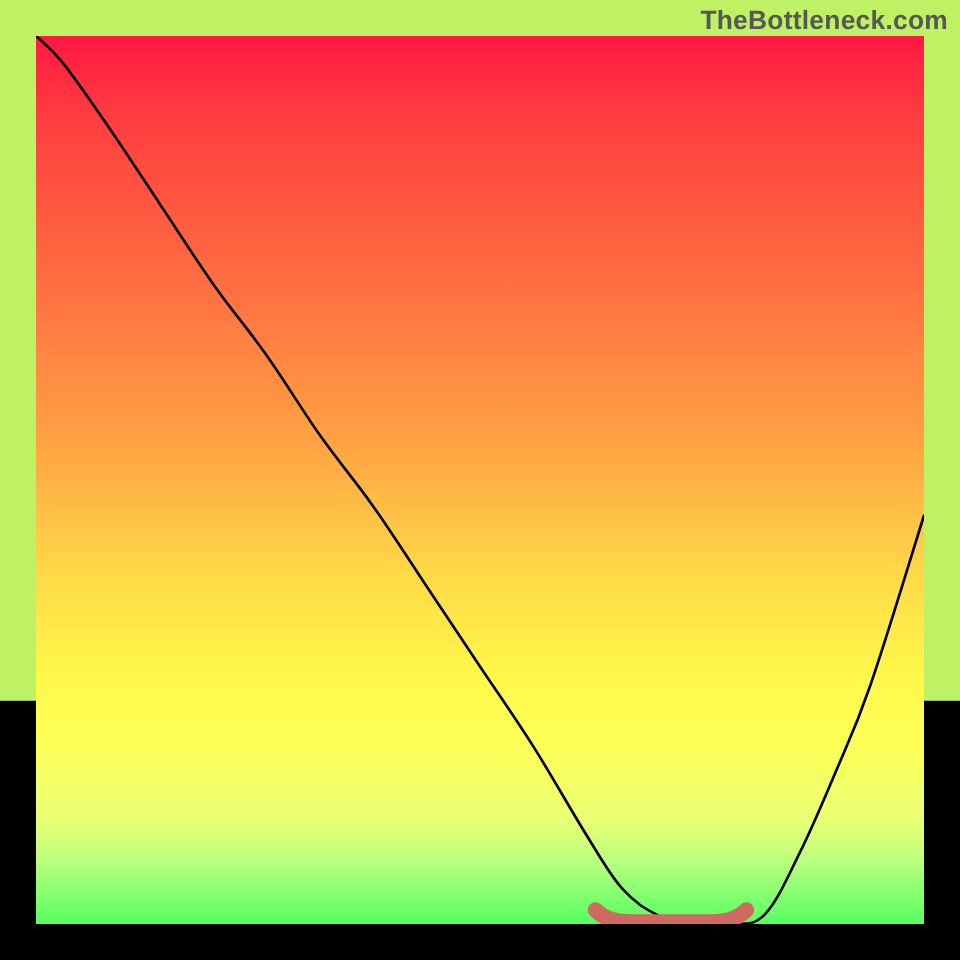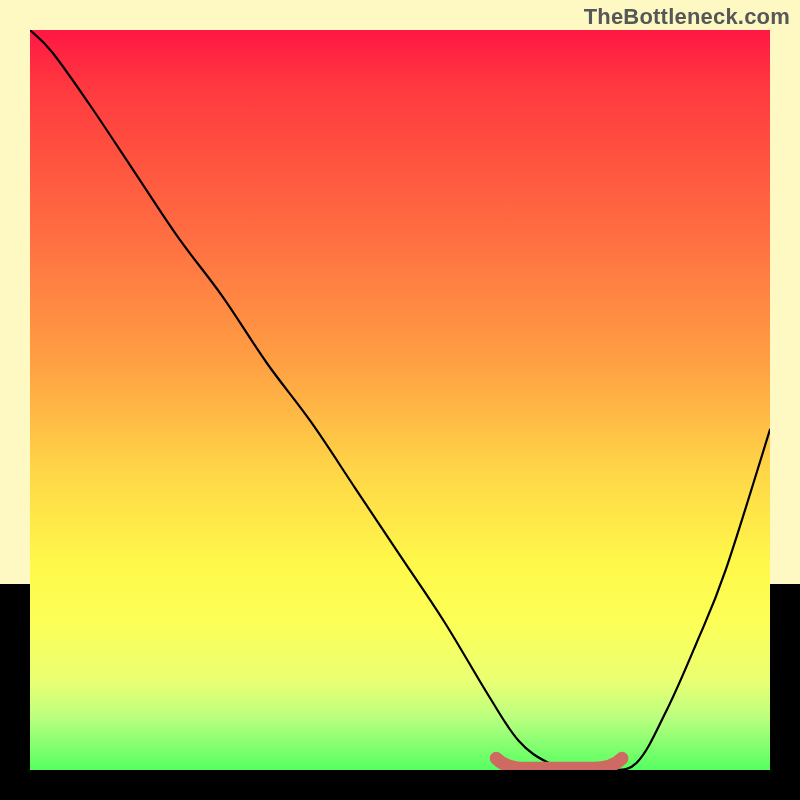--- a/index.html
+++ b/index.html
@@ -1,21 +1,21 @@
 <!DOCTYPE html>
 <html><head>
 <meta charset="utf-8">
 <style>
   * { margin: 0; padding: 0; box-sizing: border-box; }
   html, body { width: 800px; height: 800px; overflow: hidden; background: #000; }
   .container {
     position: relative;
     width: 800px;
     height: 584px;
-    background: #fef9c3;
+    background: #bef264;
   }
   .watermark {
     position: absolute;
     top: 4px;
     right: 10px;
     font-family: Arial, Helvetica, sans-serif;
     font-size: 22px;
     font-weight: bold;
     color: #575757;
     letter-spacing: 0.2px;

